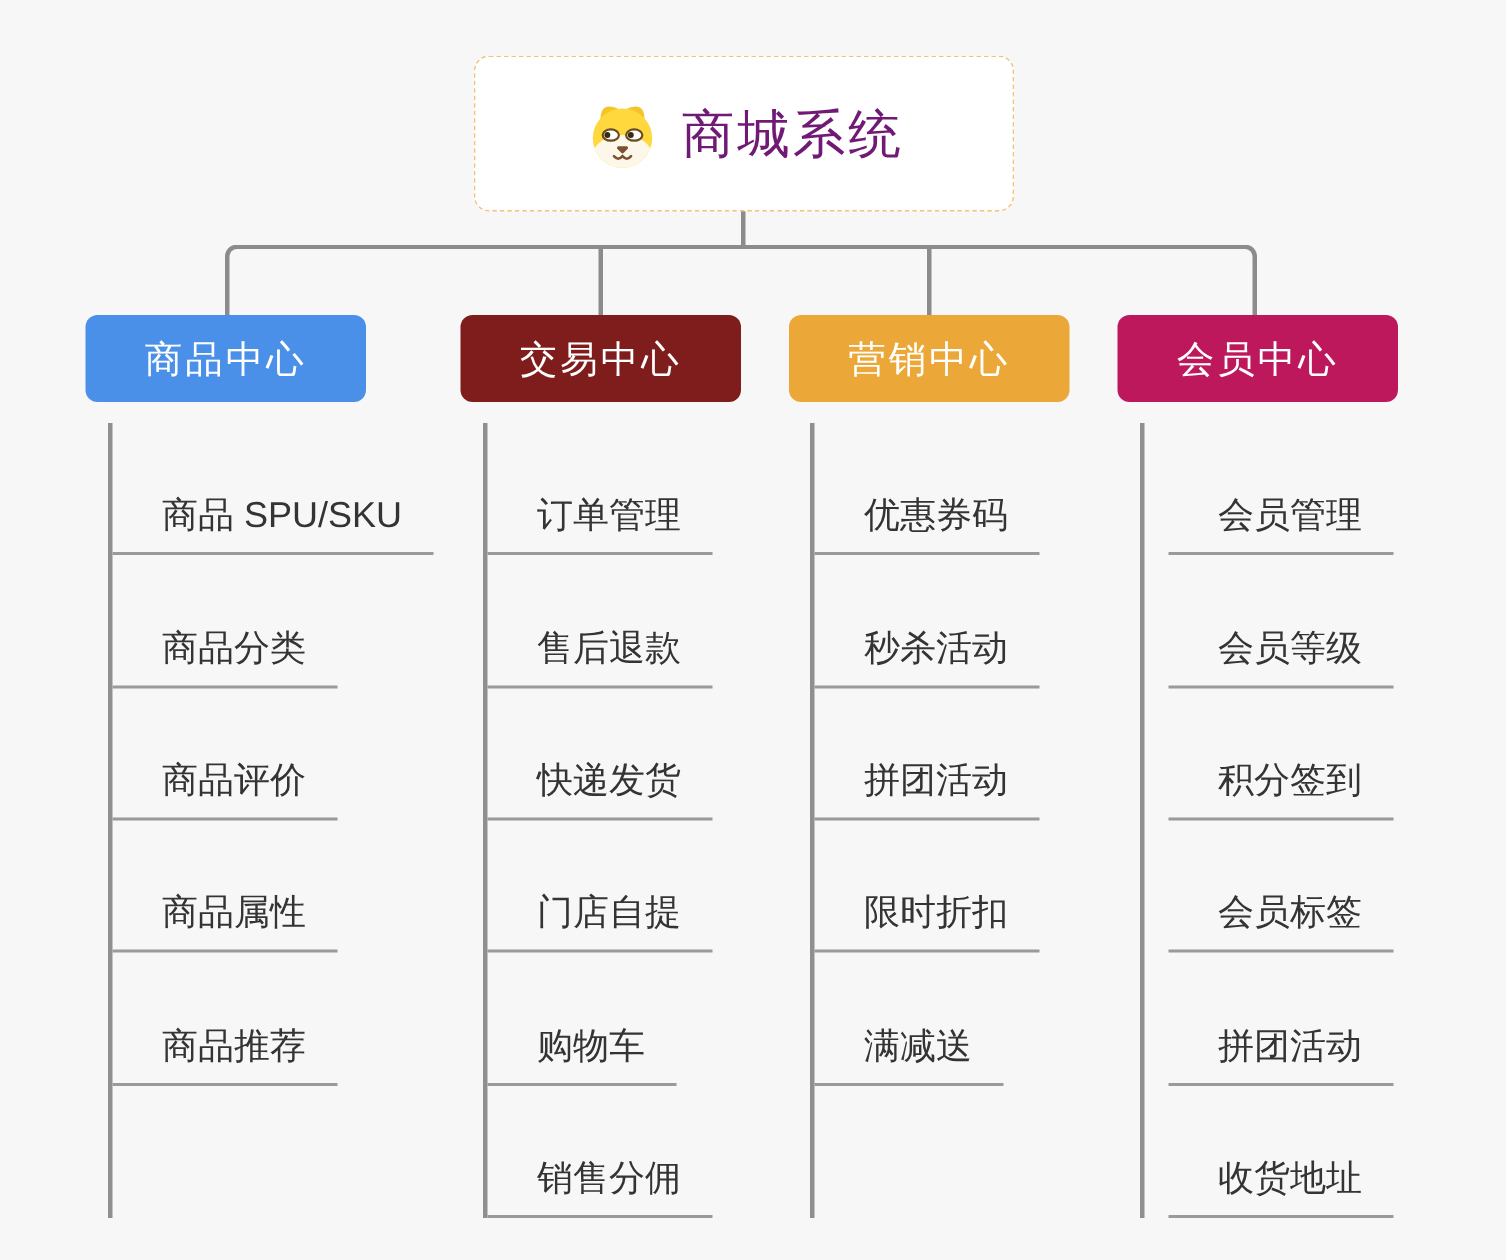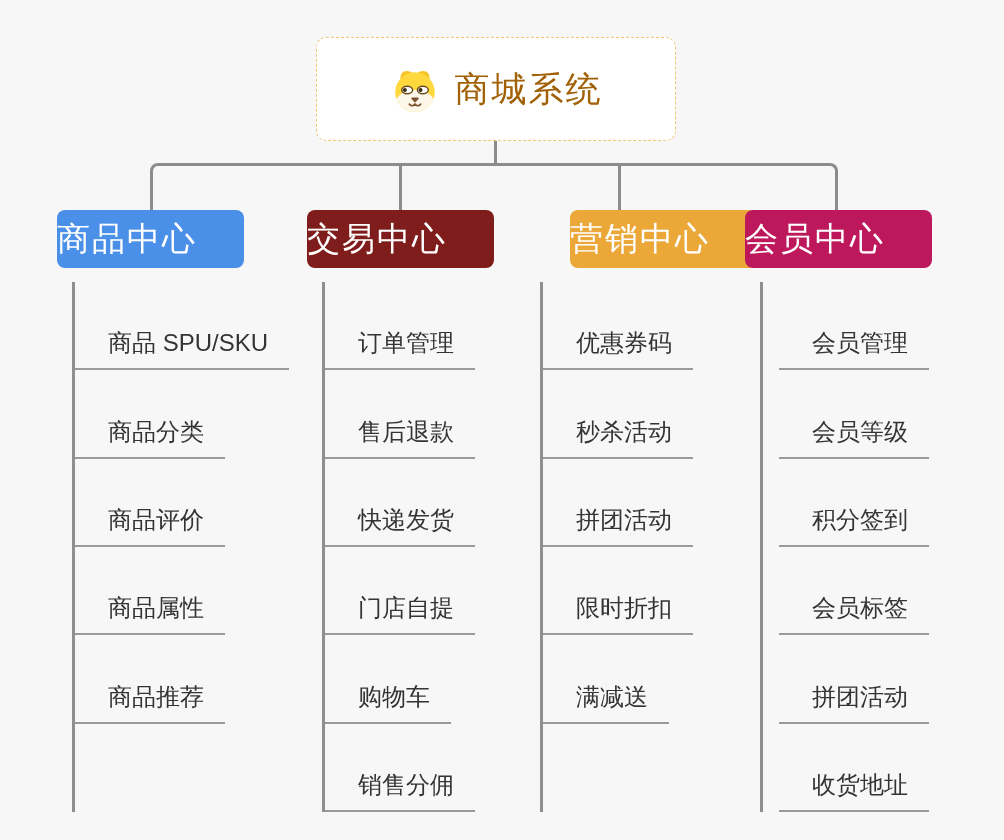--- a/index.html
+++ b/index.html
@@ -52,25 +52,25 @@
   #drop-2{left:399px;top:165px;width:3px;height:45px;}
   #drop-3{left:618px;top:165px;width:3px;height:45px;}
 
   
   .branch-header{
     position:absolute;
     top:210px;
     width:187px;height:58px;
     border-radius:8px;
     color:#ffffff;
-    font-size:33px;
+    font-size:25px;
     letter-spacing:2px;
     display:flex;
     align-items:center;
-    justify-content:flex-start;
+    justify-content:center;
   }
   .branch-header.col-1{left:57px;}
   .branch-header.col-2{left:307px;}
   .branch-header.col-3{left:526px;}
   .branch-header.col-4{left:745px;}
 
   
   .branch-column{
     position:absolute;
     top:282px;
@@ -120,30 +120,30 @@
           <ellipse cx="24" cy="38" rx="19" ry="13" fill="#fdf7e9"></ellipse>
         </g>
         <ellipse cx="16.5" cy="25" rx="5.2" ry="3.6" fill="#ffffff" stroke="#6b4b1e" stroke-width="1.4"></ellipse>
         <ellipse cx="31.5" cy="25" rx="5.2" ry="3.6" fill="#ffffff" stroke="#6b4b1e" stroke-width="1.4"></ellipse>
         <circle cx="14.3" cy="25" r="1.9" fill="#3a2a12"></circle>
         <circle cx="29.3" cy="25" r="1.9" fill="#3a2a12"></circle>
         <path d="M21.4 32.2 h5.2 a1 1 0 0 1 .8 1.5 l-2.6 2.6 a1 1 0 0 1 -1.6 0 l-2.6 -2.6 a1 1 0 0 1 .8 -1.5 Z" fill="#7a5230"></path>
         <path d="M18.5 38.5 q2.8 3.2 5.5 0 q2.8 3.2 5.5 0" stroke="#7a5230" stroke-width="1.6" fill="none" stroke-linecap="round"></path>
       </svg>
     </span>
-    <span class="root-title" style="color: #a16207;">商城系统</span>
+    <span class="root-title" style="color: #701a75;">商城系统</span>
   </div>
 
   <div class="branch-header col-1" style="background: rgb(75, 144, 232);">
     <span>商品中心</span>
   </div>
   <div class="branch-header col-2" style="background: #7f1d1d;">
     <span>交易中心</span>
   </div>
-  <div class="branch-header col-3" style="background: rgb(235, 168, 56); margin-left: 44px;">
+  <div class="branch-header col-3" style="background: rgb(235, 168, 56);">
     <span>营销中心</span>
   </div>
   <div class="branch-header col-4" style="background: #be185d;">
     <span>会员中心</span>
   </div>
 
   <div class="branch-column col-1">
     <div class="leaf">
         <span class="leaf-label">商品 SPU/SKU</span>
       </div>

